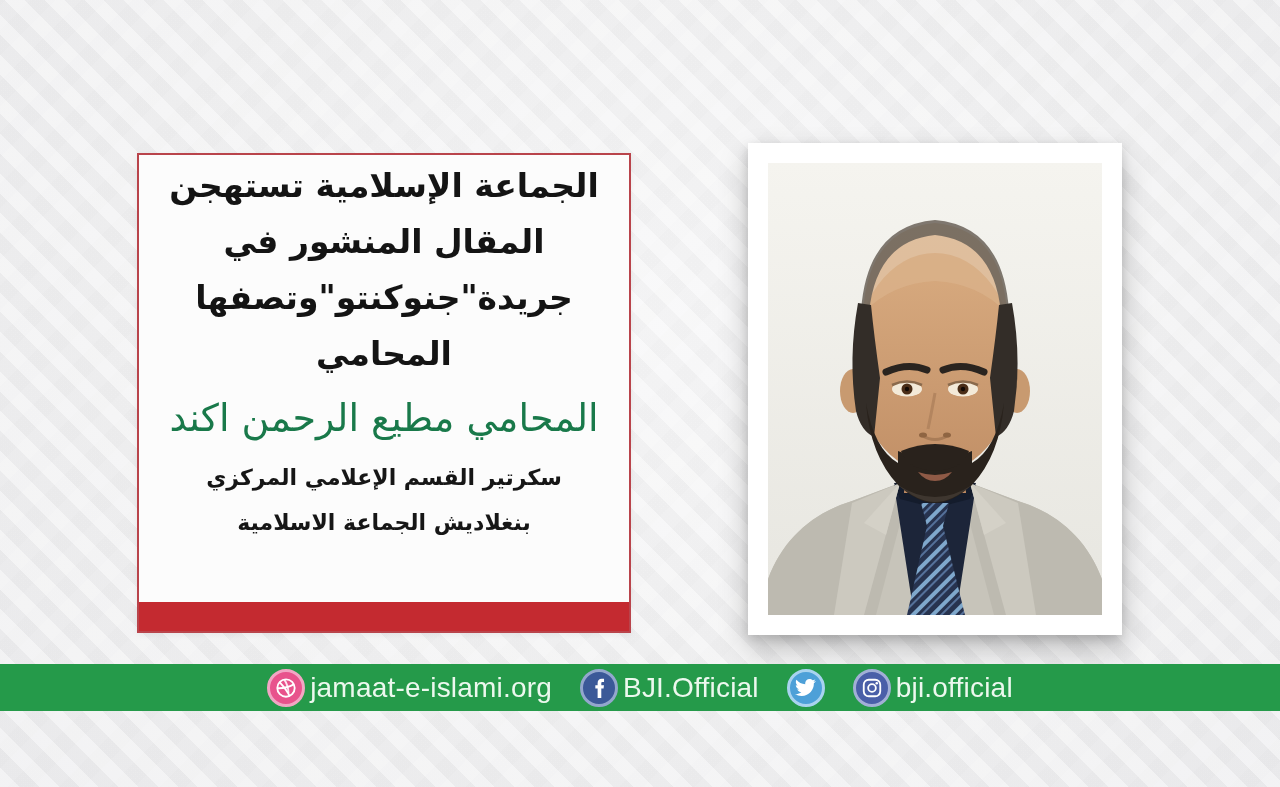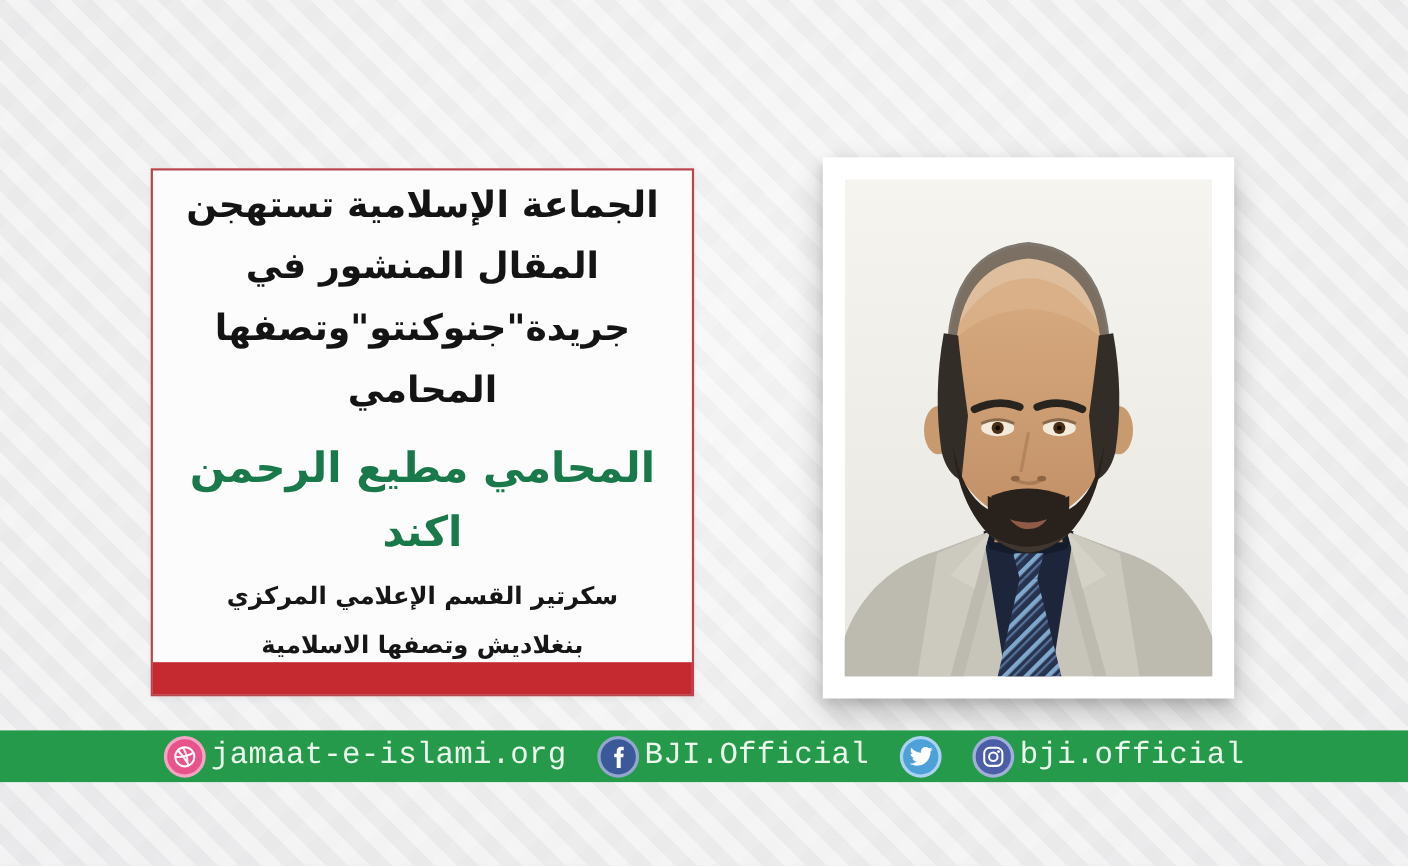--- a/index.html
+++ b/index.html
@@ -17,42 +17,42 @@
     position:absolute;left:137px;top:153px;width:494px;height:480px;
     background:#fcfcfc;border:2px solid #b9444b;box-sizing:border-box;
     box-shadow:0 2px 6px rgba(0,0,0,.05);
     text-align:center;direction:rtl;
   }
   .headline{
     margin-top:3px;color:#141414;font-weight:bold;
     font-size:33px;line-height:56px;
   }
   .person-name{
-    margin-top:14px;color:#19794a;font-weight:bold;font-size:38px;line-height:58px;
+    margin-top:7px;color:#19794a;font-weight:normal;font-size:38px;line-height:58px;
   }
   .person-title{
     margin-top:8px;color:#161616;font-weight:bold;font-size:22px;line-height:45px;
   }
   .red-bar{
     position:absolute;left:0;right:0;bottom:0;height:29px;background:#c42a30;
   }
 
   
   .photo-frame{
     position:absolute;left:748px;top:143px;width:374px;height:492px;background:#ffffff;
     box-sizing:border-box;padding:20px;
     box-shadow:0 14px 28px rgba(0,0,0,.22), 0 4px 10px rgba(0,0,0,.14);
   }
   .photo-frame svg{display:block;width:100%;height:100%;}
 
   
   .footer-bar{
     position:absolute;left:0;top:664px;width:1280px;height:47px;background:#259a4a;
     display:flex;align-items:center;justify-content:center;gap:28px;
-    font-family:Liberation Mono, monospace;
+    font-family:Liberation Sans, sans-serif;
   }
   .social-item{display:flex;align-items:center;gap:5px;}
   .social-label{color:#ecf8ee;font-size:28px;letter-spacing:.2px;}
   .badge{width:38px;height:38px;border-radius:50%;display:flex;align-items:center;justify-content:center;box-sizing:border-box;}
   .badge svg{display:block;}
   .badge-web{background:#e8538c;border:3px solid #f2a6c4;}
   .badge-fb{background:#3b5998;border:3px solid #93a7cd;}
   .badge-tw{background:#4da0d8;border:3px solid #a9d3ef;}
   .badge-yt{background:#dd3636;border:3px solid #f0a3a6;}
   .badge-ig{background:#4a5fa8;border:3px solid #a2afd6;}
@@ -65,21 +65,21 @@
   <div class="ann-box">
     <div class="headline">
       <div>الجماعة الإسلامية تستهجن</div>
       <div>المقال المنشور في</div>
       <div>جريدة"جنوكنتو"وتصفها</div>
       <div>المحامي</div>
     </div>
     <div class="person-name">المحامي مطيع الرحمن اكند</div>
     <div class="person-title">
       <div>سكرتير القسم الإعلامي المركزي</div>
-      <div>بنغلاديش وتصفها الاسلامية</div>
+      <div>بنغلاديش الجماعة الاسلامية</div>
     </div>
     <div class="red-bar"></div>
   </div>
 
   <div class="photo-frame">
     <svg viewBox="0 0 334 452" preserveAspectRatio="none">
       <defs>
         <linearGradient id="bgGrad" x1="0" y1="0" x2="0" y2="1">
           <stop offset="0" stop-color="#f5f4ef"></stop>
             <stop offset="1" stop-color="#e7e6e0"></stop>

